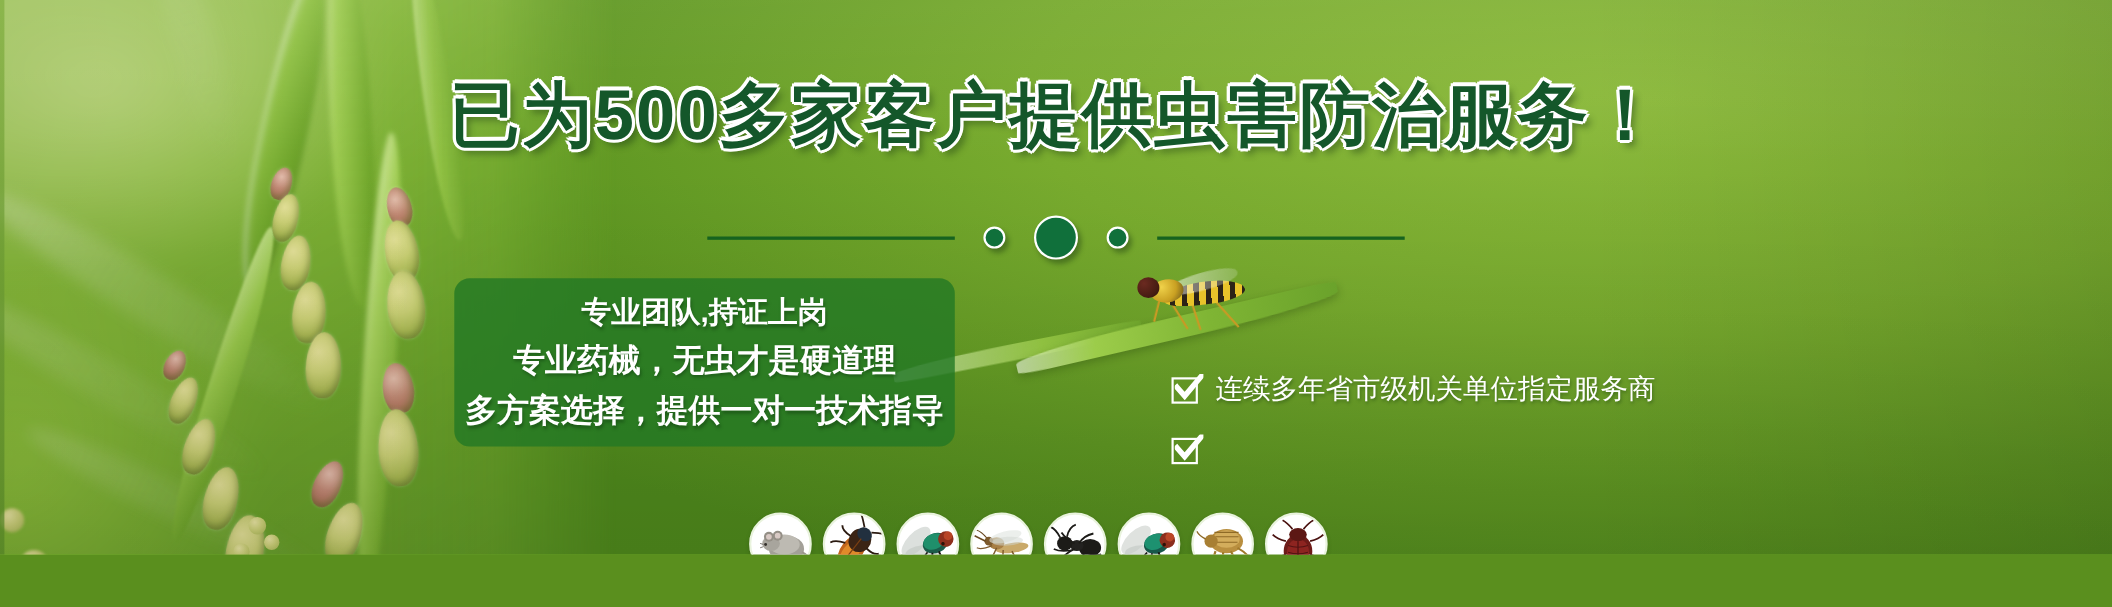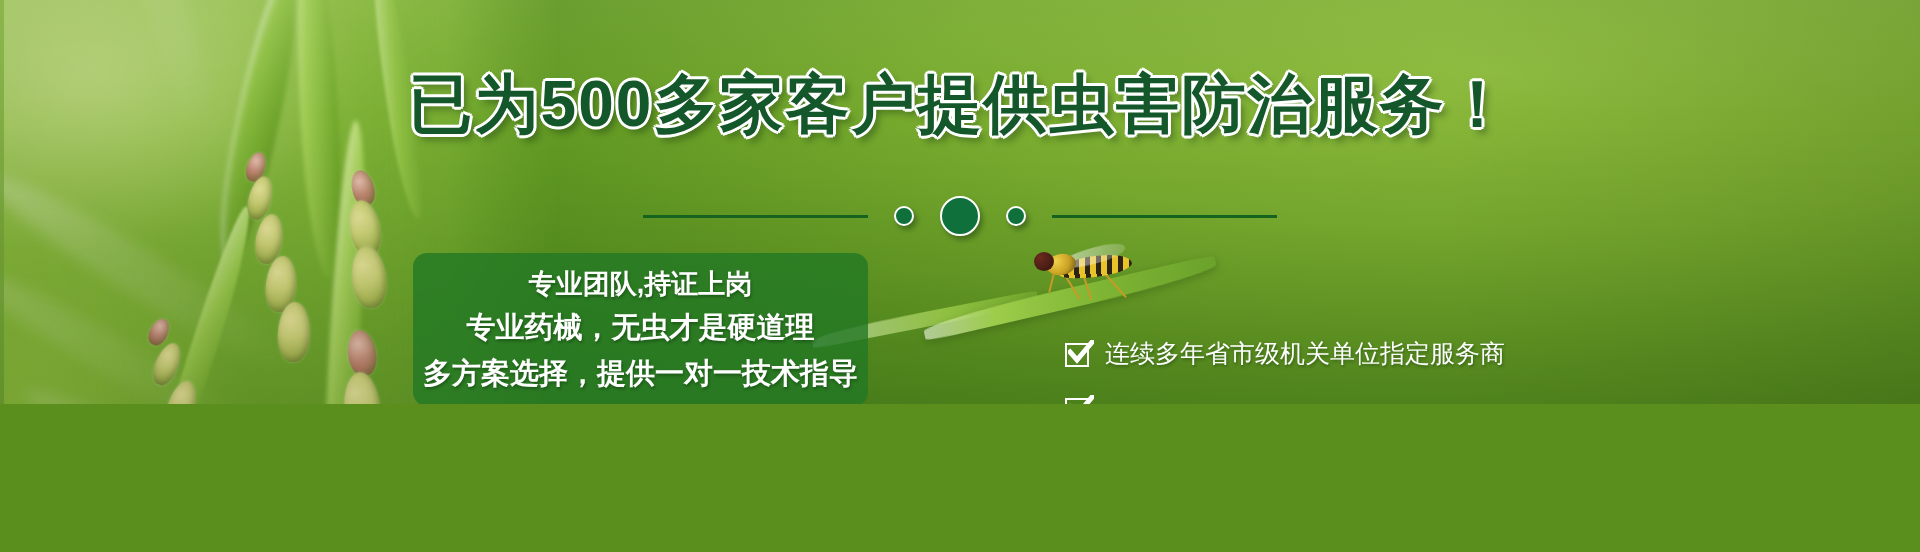--- a/index.html
+++ b/index.html
@@ -9,21 +9,21 @@
     height: 552px;
     overflow: hidden;
     font-family: "Liberation Sans", sans-serif;
     background: #5a8f1e;
   }
 
   
   #banner {
     position: relative;
     width: 1920px;
-    height: 404px;
+    height: 504px;
     overflow: hidden;
     background: #6fa62a;
   }
 
   
   .bg-base {
     position: absolute;
     inset: 0;
     background:
       radial-gradient(ellipse 70% 95% at 78% 18%, #8cba3c 0%, #78ab2e 42%, #5f9722 75%, #4f8a1c 100%),

